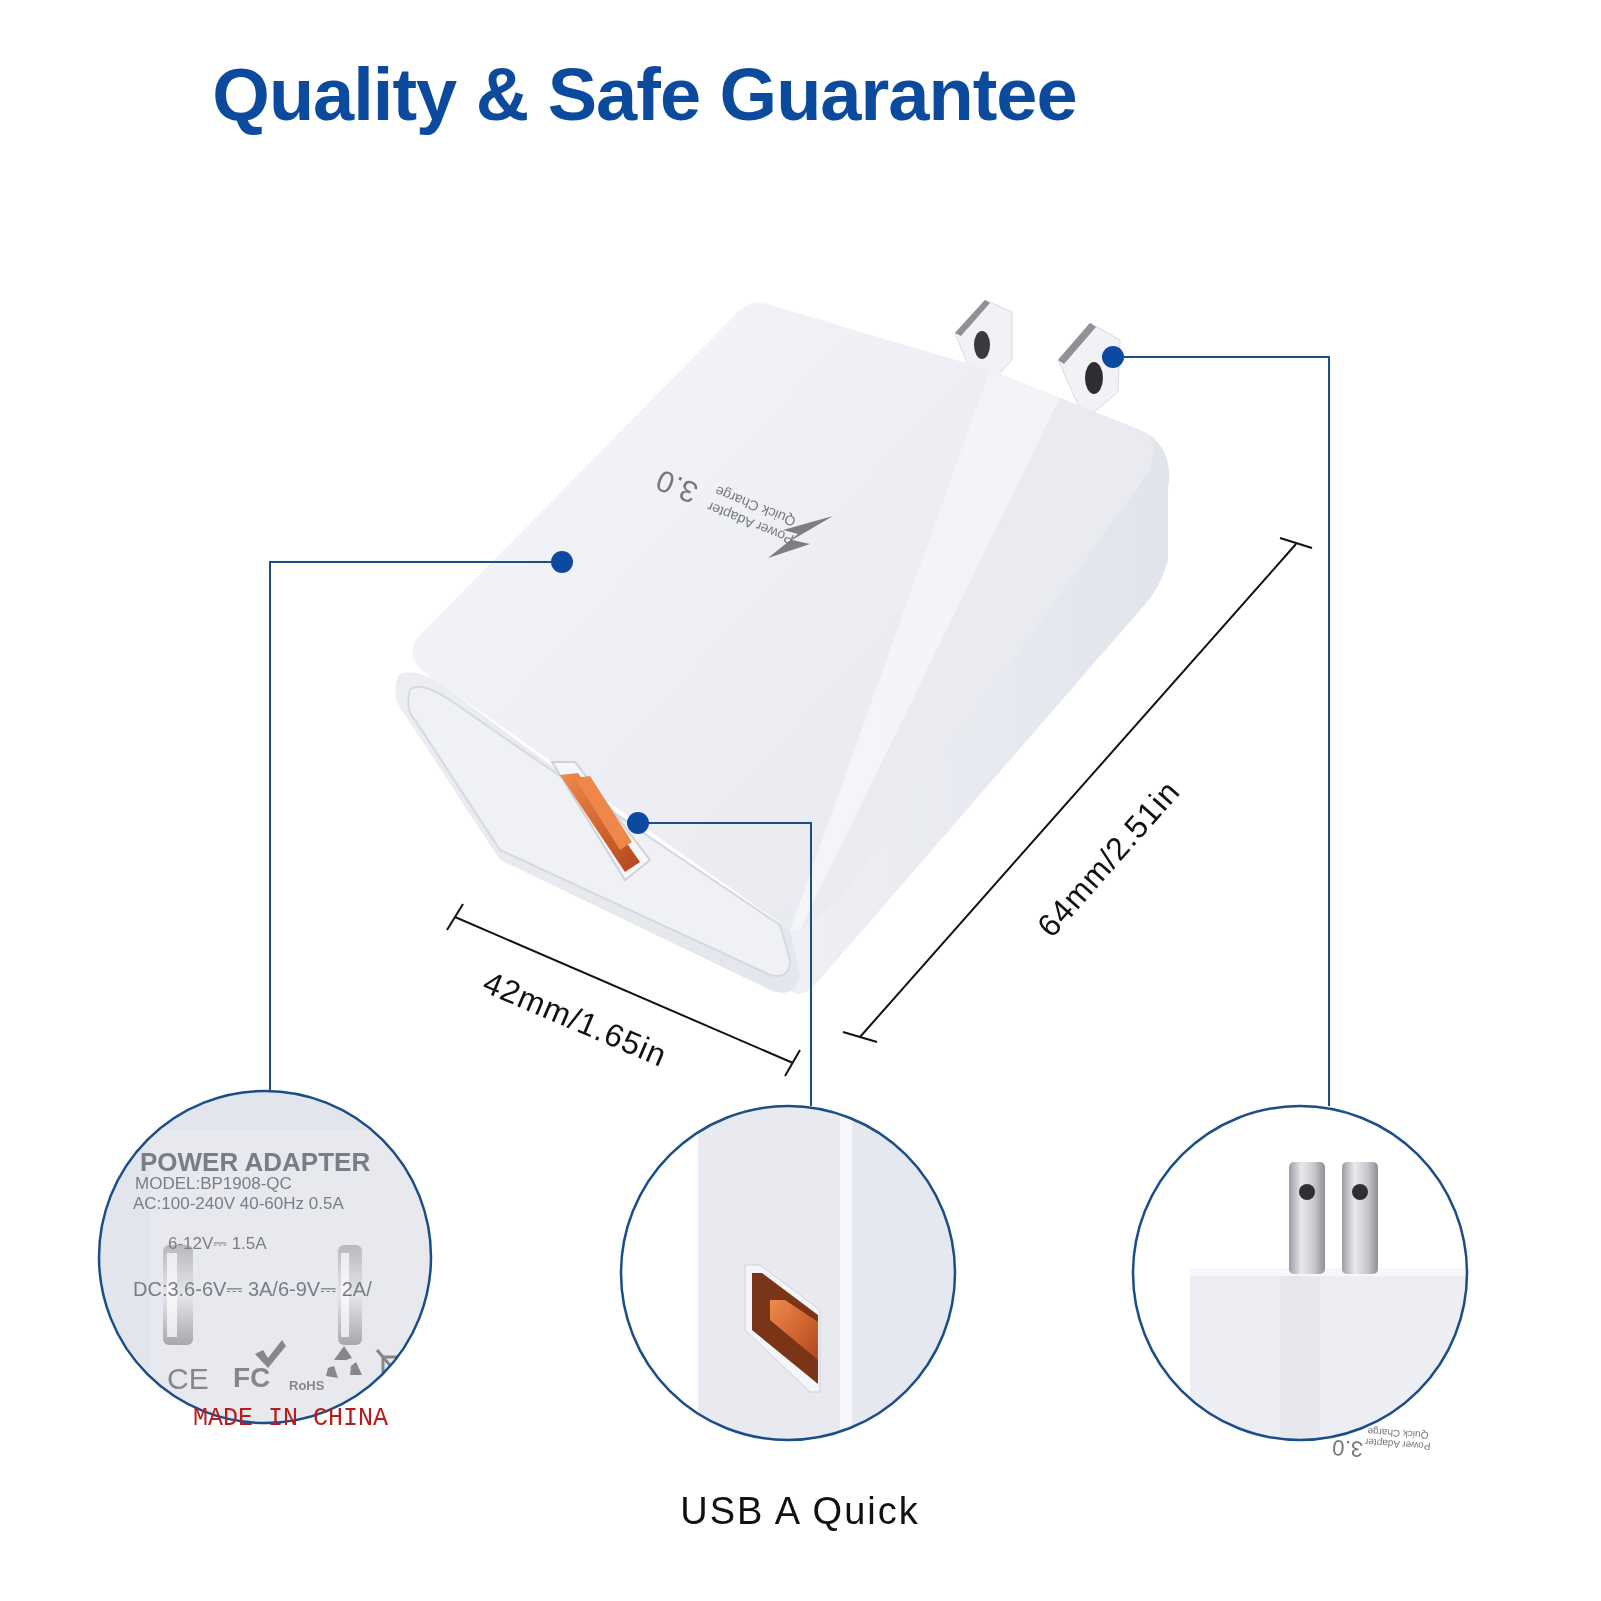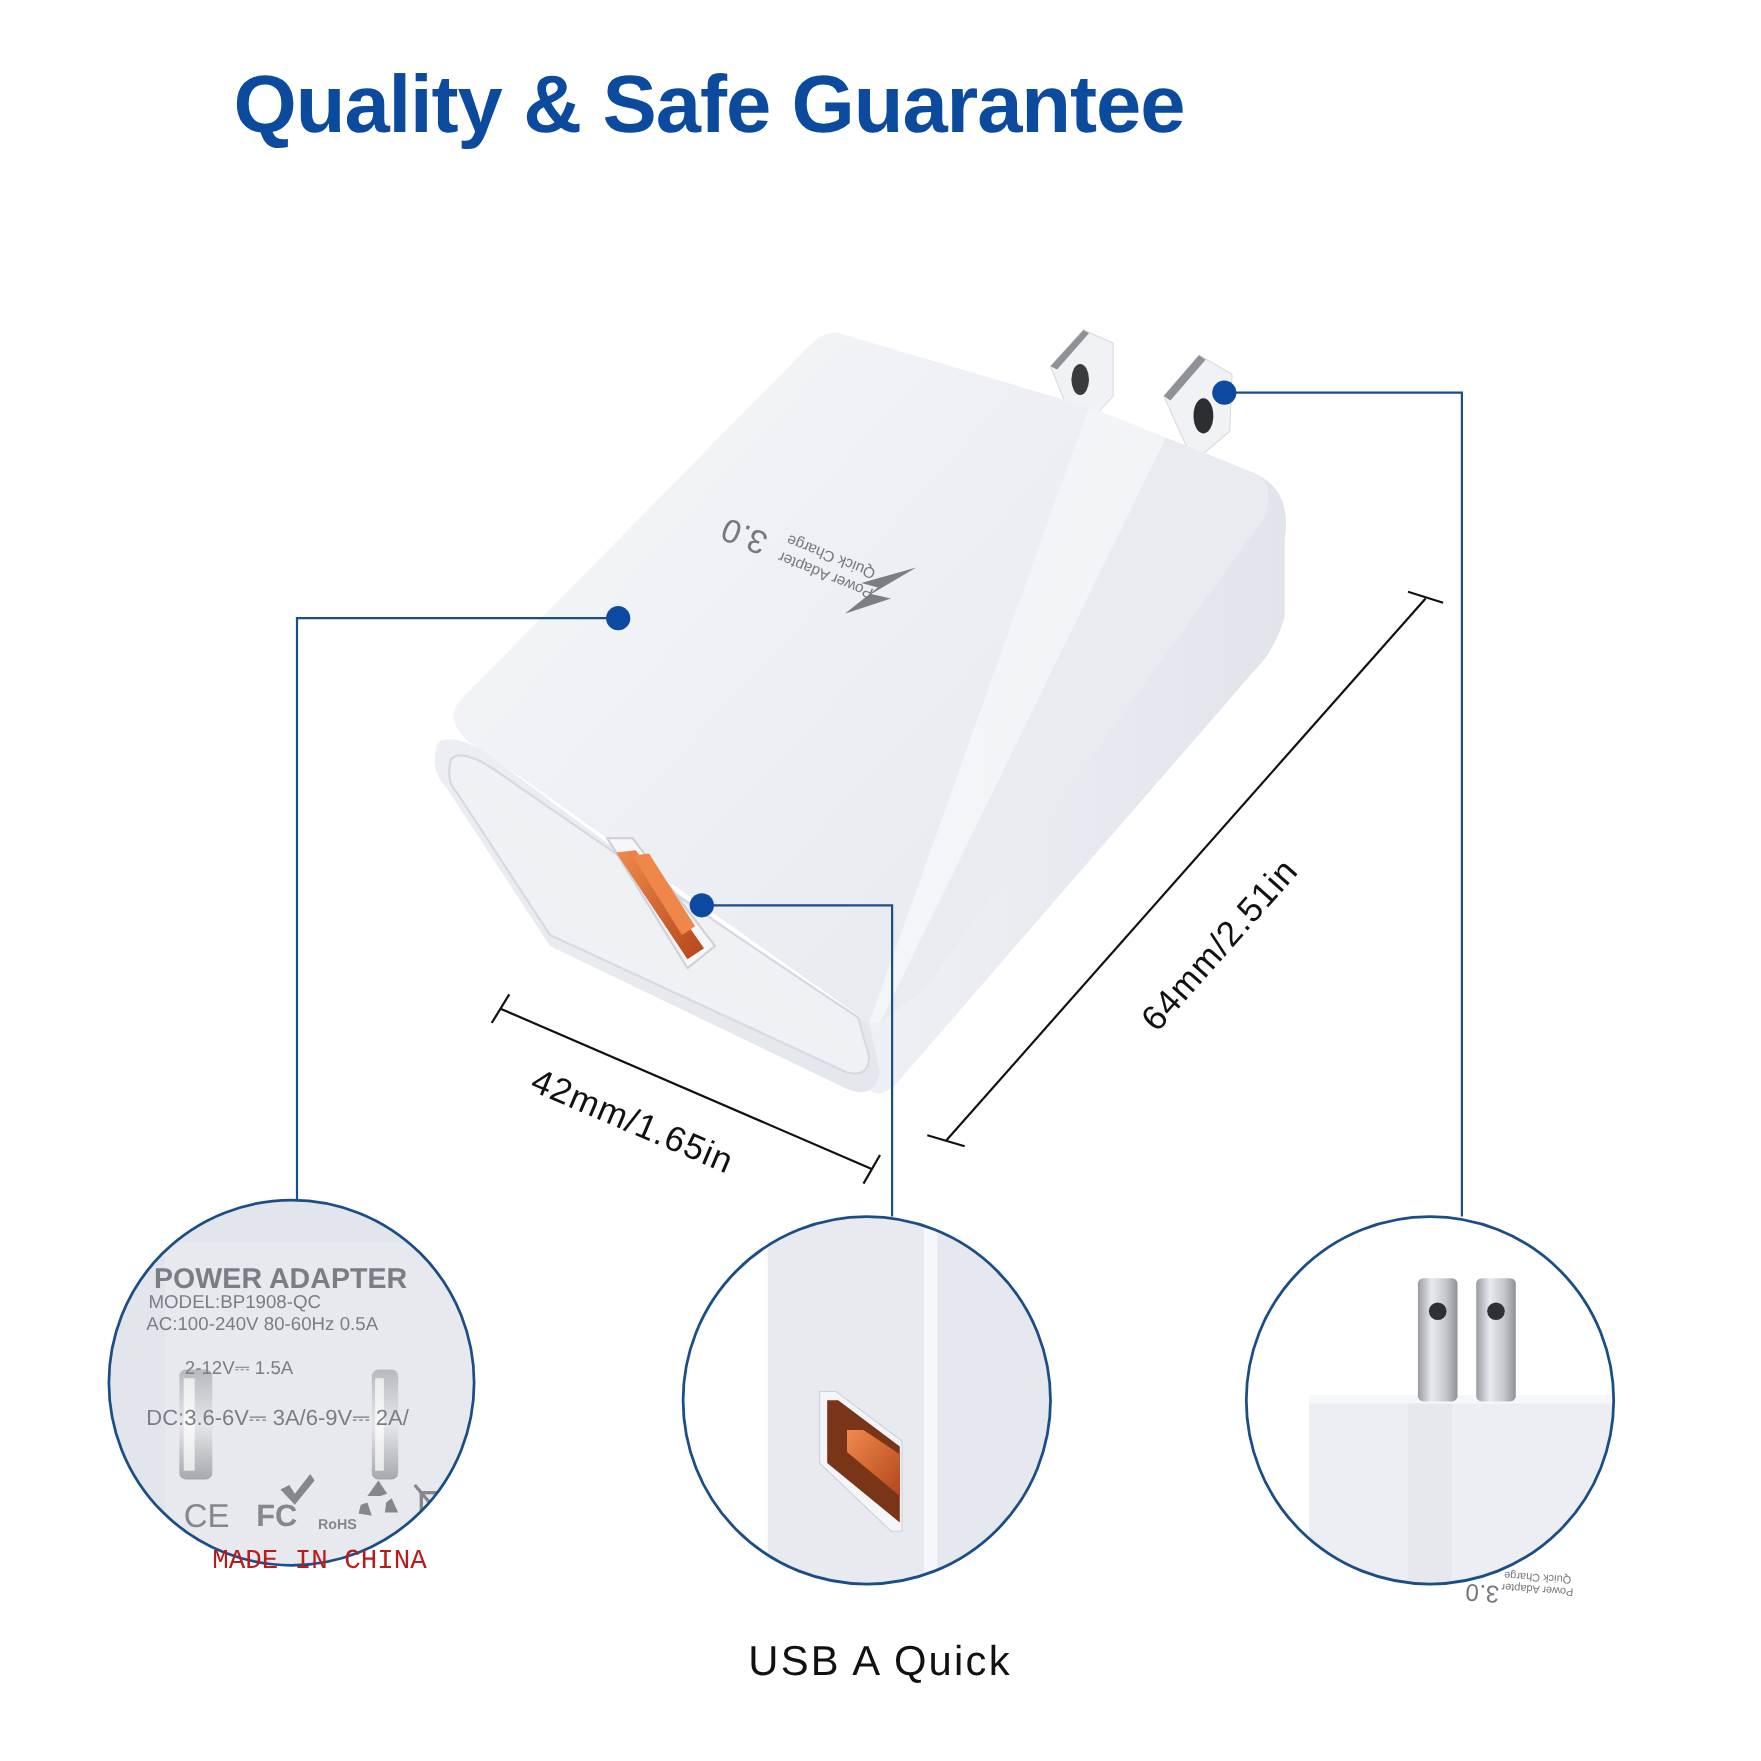--- a/index.html
+++ b/index.html
@@ -168,23 +168,23 @@
 
 <div class="brand-text" style="left:790px;top:548px;transform:rotate(202deg);font-size:14px;">Power Adapter</div>
 <div class="brand-text" style="left:792px;top:530px;transform:rotate(202deg);font-size:14px;">Quick Charge</div>
 <div class="brand-text" style="left:690px;top:510px;transform:rotate(202deg);font-size:30px;">3.0</div>
 
 <div class="dim" style="left:492px;top:964px;transform:rotate(23deg);">42mm/1.65in</div>
 <div class="dim" style="left:1030px;top:920px;transform:rotate(-48.5deg);">64mm/2.51in</div>
 
 <div class="label-text" style="left:140px;top:1147px;font-size:26px;font-weight:700;letter-spacing:0px;width:252px;overflow:hidden;">POWER ADAPTER</div>
 <div class="label-text" style="left:135px;top:1174px;font-size:17px;">MODEL:BP1908-QC</div>
-<div class="label-text" style="left:133px;top:1194px;font-size:17px;">AC:100-240V 80-60Hz 0.5A</div>
+<div class="label-text" style="left:133px;top:1194px;font-size:17px;">AC:100-240V 40-60Hz 0.5A</div>
 <div class="label-text" style="left:133px;top:1278px;font-size:20px;">DC:3.6-6V⎓ 3A/6-9V⎓ 2A/</div>
-<div class="label-text" style="left:168px;top:1234px;font-size:17px;">2-12V⎓ 1.5A</div>
+<div class="label-text" style="left:168px;top:1234px;font-size:17px;">6-12V⎓ 1.5A</div>
 <div class="cert" style="left:131px;top:1362px;font-size:30px;font-weight:400;">CE</div>
 <div class="cert" style="left:197px;top:1362px;font-size:28px;text-align:right;">FC</div>
 <div class="cert" style="left:253px;top:1378px;font-size:13px;">RoHS</div>
 <div class="label-text" style="left:193px;top:1404px;font-size:25px;color:#b91c1c;font-family:Liberation Mono, monospace;">MADE IN CHINA</div>
 
 <div class="brand-text" style="left:1430px;top:1452px;transform:rotate(184deg);font-size:10px;">Power Adapter</div>
 <div class="brand-text" style="left:1428px;top:1441px;transform:rotate(184deg);font-size:10px;">Quick Charge</div>
 <div class="brand-text" style="left:1362px;top:1462px;transform:rotate(184deg);font-size:22px;">3.0</div>
 
 <div class="caption">USB A Quick</div>

